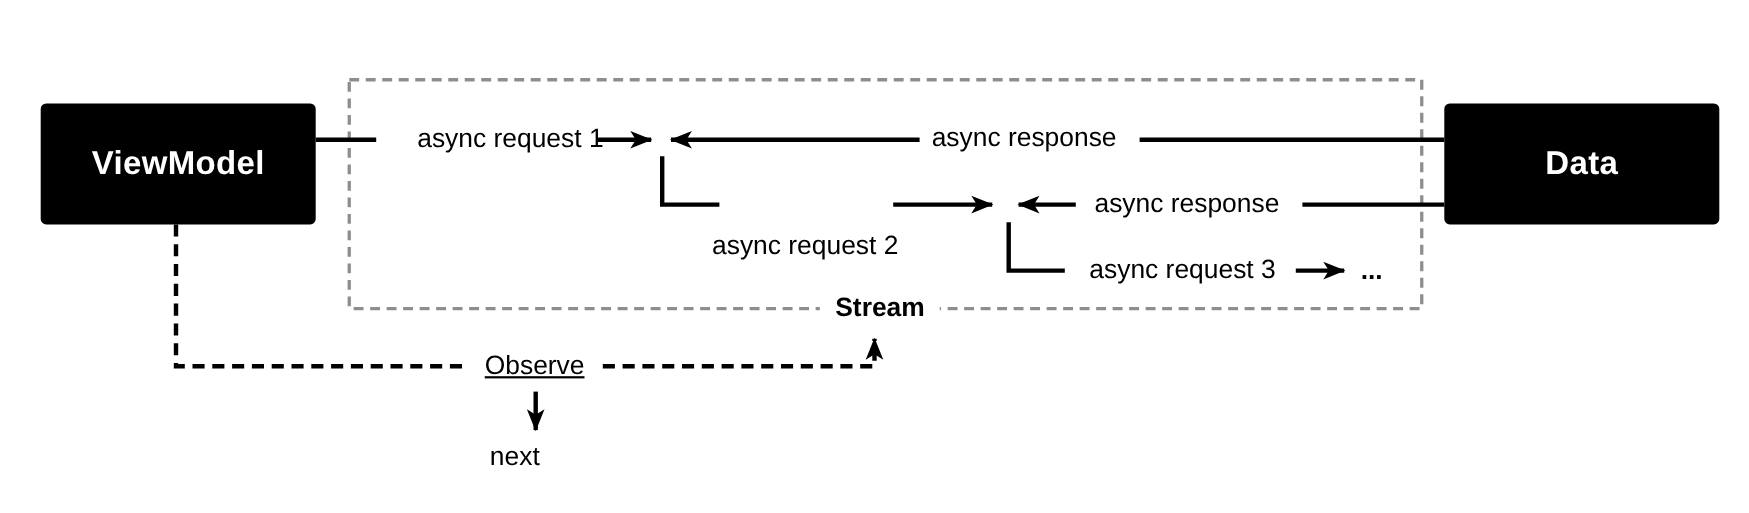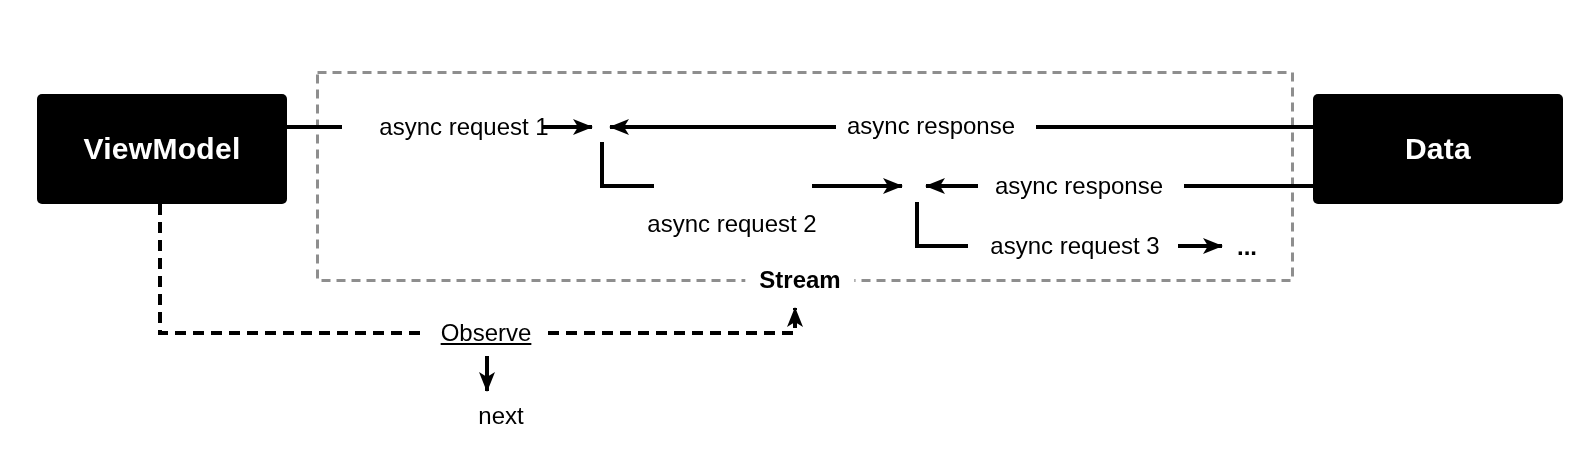--- a/index.html
+++ b/index.html
@@ -49,21 +49,21 @@
     white-space: nowrap;
     line-height: 1;
   }
   #lbl-request1  { left: 464px;  top: 127px; }
   #lbl-response1 { left: 931px;  top: 126px; }
   #lbl-request2  { left: 732px;  top: 186px; margin-top: 38px; }
   #lbl-response2 { left: 1079px; top: 186px; }
   #lbl-request3  { left: 1075px; top: 246px; }
   #lbl-ellipsis  { left: 1247px; top: 247px; font-weight: 700; }
   #lbl-observe   { left: 486px;  top: 333px; text-decoration: underline; }
-  #lbl-next      { left: 501px;  top: 416px; }
+  #lbl-next      { left: 468px;  top: 416px; }
   #lbl-stream {
     left: 800px; top: 280px;
     background: #ffffff;
     padding: 2px 14px;
     font-weight: bold;
   }
 </style>
 </head>
 <body>
 

